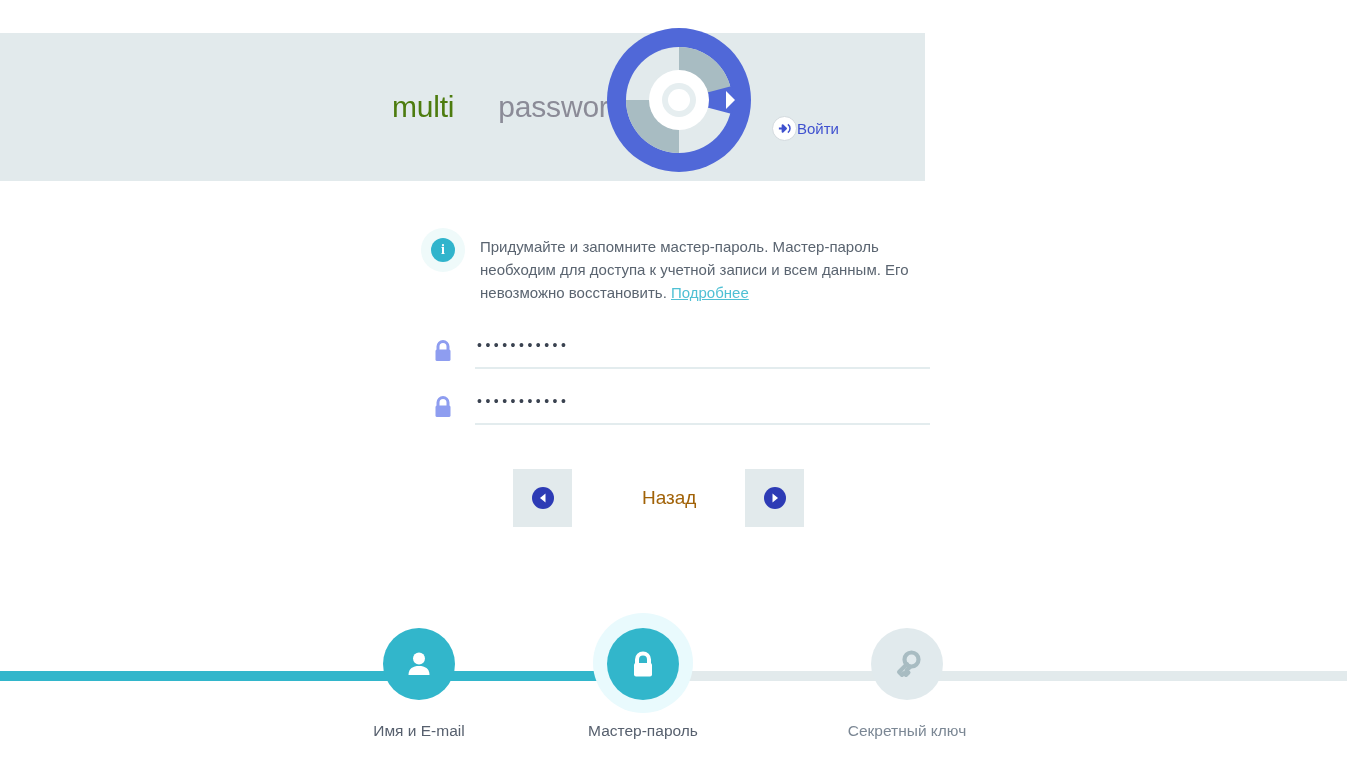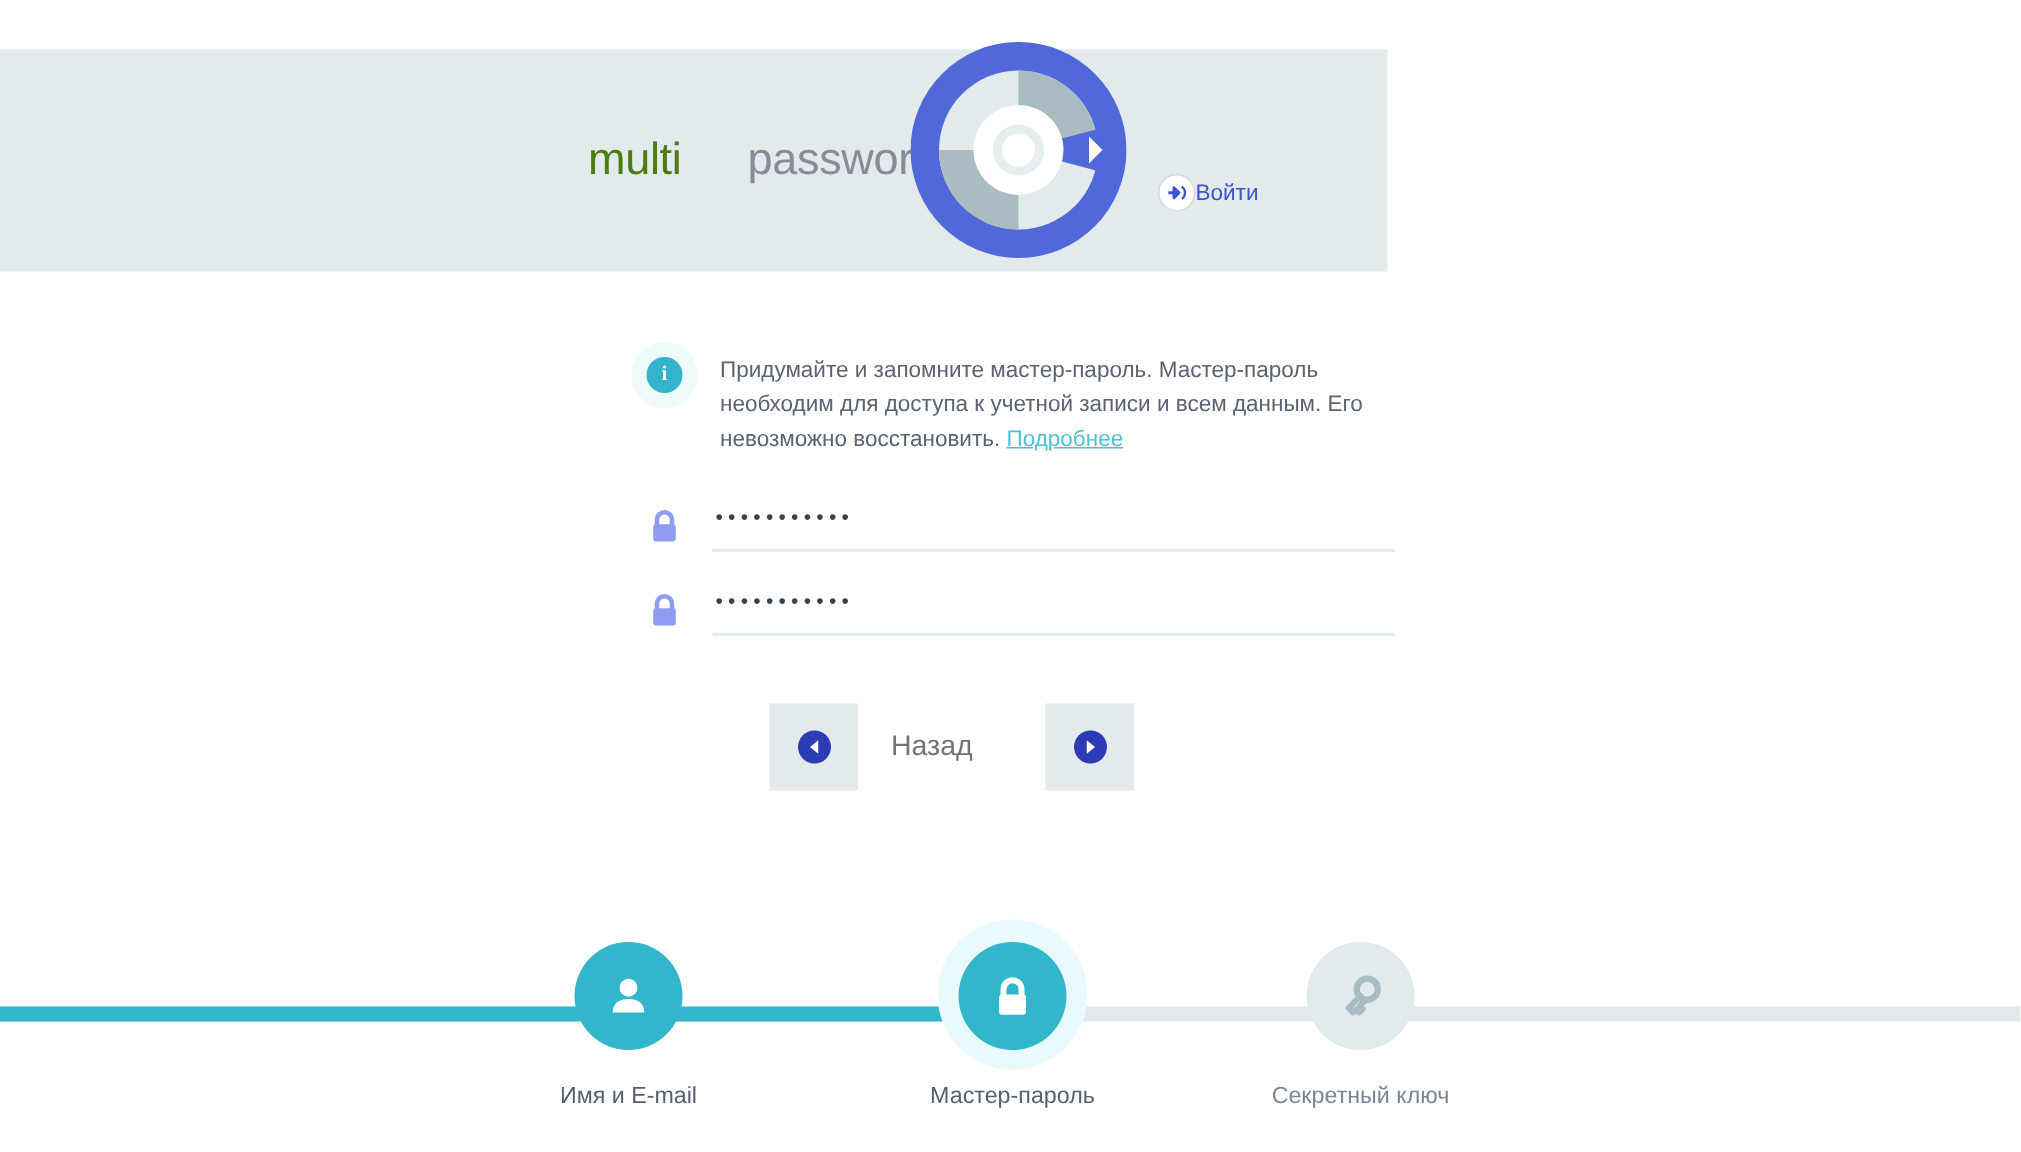--- a/index.html
+++ b/index.html
@@ -85,21 +85,21 @@
 
   
   .btn-bar { position: absolute; left: 513px; top: 469px; display: flex; gap: 25px; }
   .nav-btn { display: flex; align-items: stretch; height: 58px; cursor: pointer; }
   .nav-btn .btn-ic {
     width: 59px; background: #e2eaec;
     display: flex; align-items: center; justify-content: center;
   }
   .nav-btn .btn-tx {
     background: #ffffff; display: flex; align-items: center;
-    padding: 0 22px; font-size: 19px; color: #737373; white-space: nowrap;
+    padding: 0 22px; font-size: 19px; color: #a16207; white-space: nowrap; margin-left: 48px;
   }
   .nav-btn.back .btn-tx { padding: 0 24px 0 22px; }
 
   
   .stepper { position: absolute; left: 0; top: 620px; width: 1347px; height: 148px; }
   .track {
     position: absolute; left: 0; top: 51px; width: 1347px; height: 10px;
     background: #e2eaec;
   }
   .track-done {
@@ -221,21 +221,21 @@
     <div class="step" style="left:419px">
       <div class="bubble done">
         <svg width="34" height="34" viewBox="0 0 34 34">
           <circle cx="17" cy="11.5" r="6" fill="#ffffff"></circle>
           <path d="M6.5 28 C6.5 21.5 11 19 17 19 C23 19 27.5 21.5 27.5 28 Z" fill="#ffffff"></path>
         </svg>
       </div>
       <div class="step-label">Имя и E-mail</div>
     </div>
 
-    <div class="step" style="left:675px">
+    <div class="step" style="left:643px">
       <div class="halo"></div>
       <div class="bubble active">
         <svg width="32" height="34" viewBox="0 0 32 34">
           <path d="M10 17 V12.5 A6 6 0 0 1 22 12.5 V17" stroke="#ffffff" stroke-width="4" fill="none"></path>
           <rect x="7" y="16" width="18" height="13.5" rx="2" fill="#ffffff"></rect>
         </svg>
       </div>
       <div class="step-label">Мастер-пароль</div>
     </div>
 

